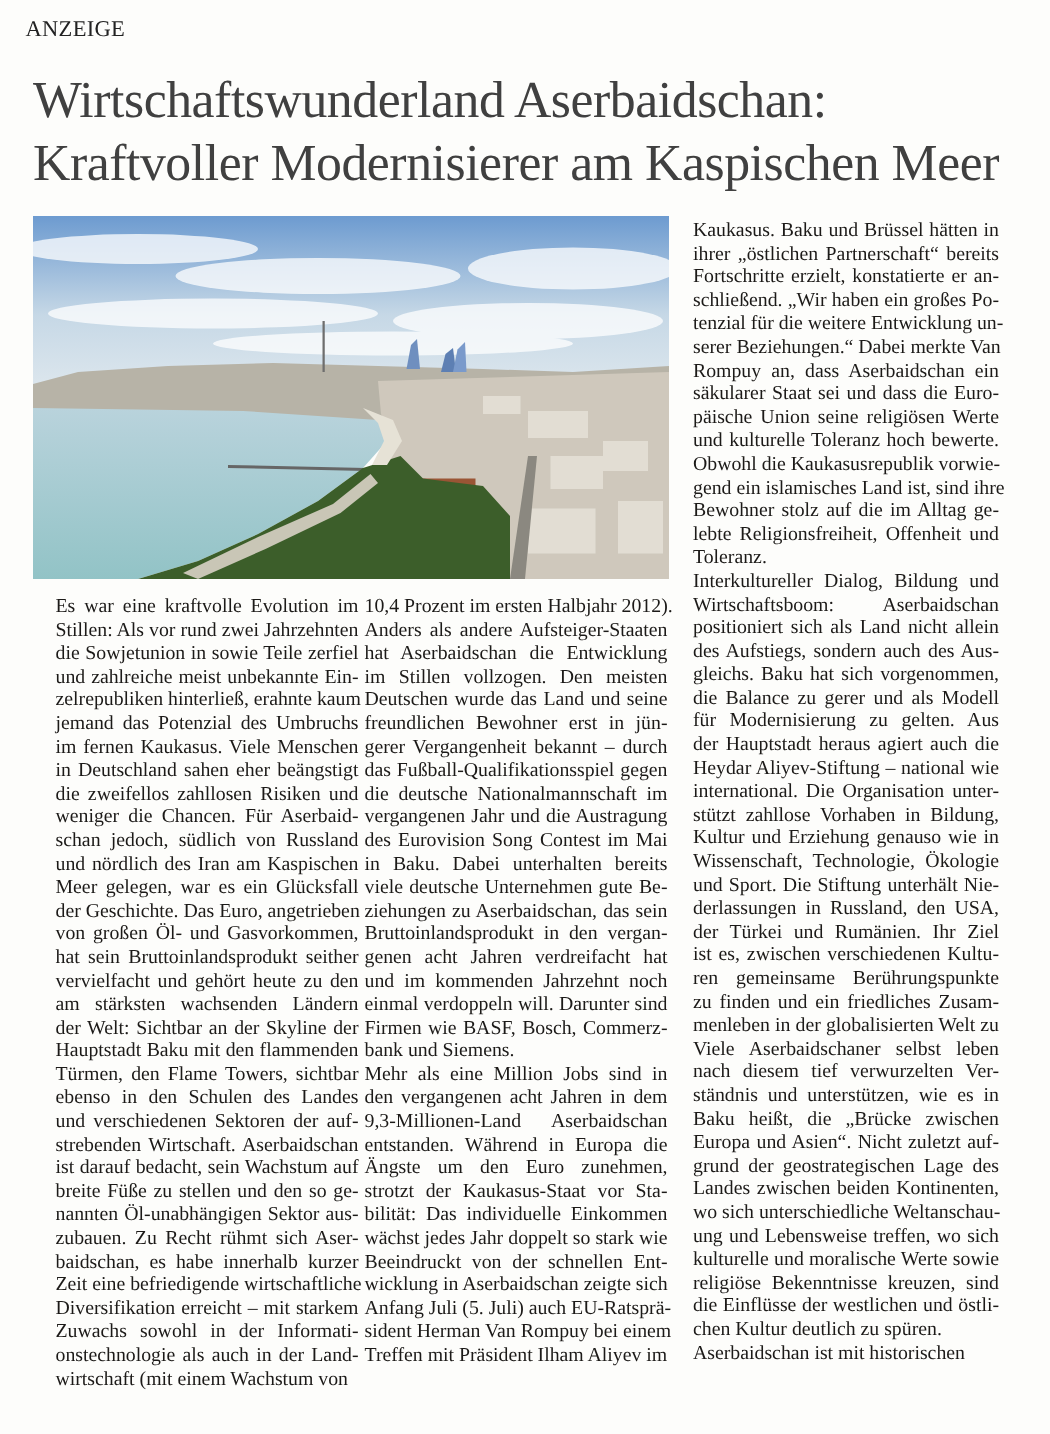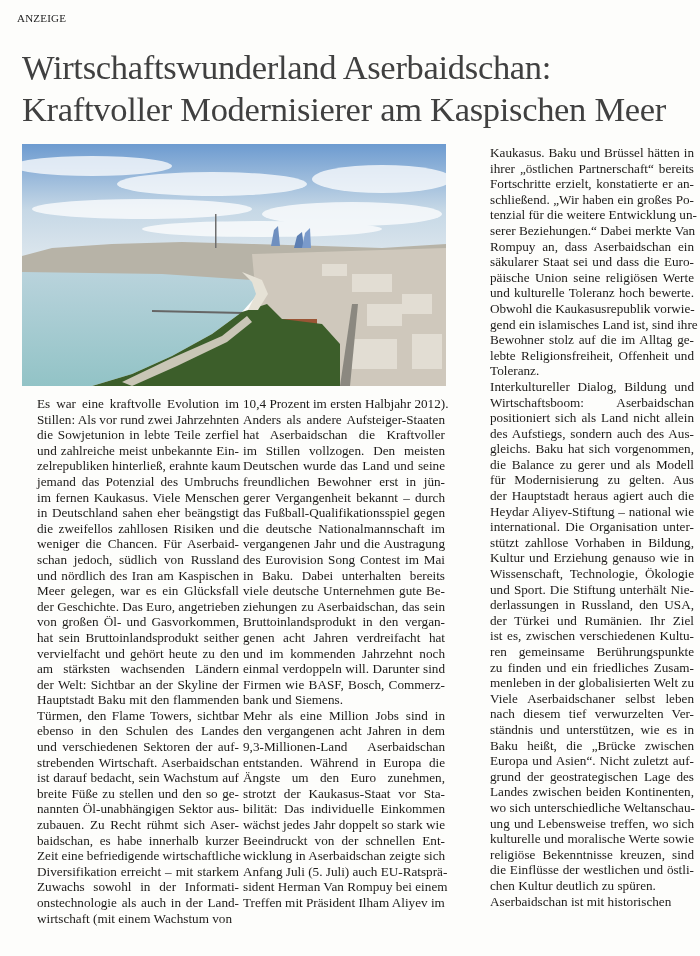--- a/index.html
+++ b/index.html
@@ -4,21 +4,21 @@
 <style>
   html, body { margin: 0; padding: 0; }
   body {
     width: 700px; height: 956px; overflow: hidden;
     background: #fdfdfb; position: relative;
     font-family: "Liberation Serif", "DejaVu Serif", serif;
     color: #1c1a18;
   }
   .label {
     position: absolute; left: 17px; top: 12px;
-    font-size: 11px; letter-spacing: 0.2px; color: #222;
+    font-size: 15px; letter-spacing: 0.2px; color: #222;
   }
   .headline {
     position: absolute; left: 22px; top: 46px; width: 660px;
     font-size: 34.5px; line-height: 42px; font-weight: normal;
     letter-spacing: -0.3px; color: #404040; margin: 0;
   }
   .headline span { display: block; white-space: nowrap; }
   .photo {
     position: absolute; left: 22px; top: 144px; width: 424px; height: 242px;
     overflow: hidden;
@@ -26,21 +26,21 @@
   .photo svg { display: block; width: 100%; height: 100%; }
   .col {
     position: absolute; font-size: 13.2px; line-height: 15.6px;
     text-align: justify; hyphens: manual;
   }
   .col p { margin: 0; }
   .col .line { display: block; text-align: justify; text-align-last: justify; white-space: nowrap; }
   .col .line.last { text-align-last: left; }
   .col-left { left: 24px; top: 396px; width: 202px; margin-left: 13px; }
   .col-mid { left: 243px; top: 396px; width: 202px; }
-  .col-right { left: 462px; top: 145px; width: 204px; margin-left: 28px; }
+  .col-right { left: 462px; top: 145px; width: 204px; }
 </style>
 </head>
 <body>
 
 <div class="label">ANZEIGE</div>
 
 <h1 class="headline">
   <span>Wirtschaftswunderland Aserbaidschan:</span>
   <span>Kraftvoller Modernisierer am Kaspischen Meer</span>
 </h1>
@@ -88,21 +88,21 @@
     <path d="M70 242 L110 230 L150 212 L190 190 L220 168 L245 160 L260 175 L300 180 L318 200 L318 242 Z" fill="#3c5e2a"></path>
     <path d="M100 238 L150 214 L200 192 L225 172 L230 178 L205 198 L155 222 L110 242 Z" fill="#c9c6b6"></path>
     <path d="M220 128 L240 136 L246 150 L236 166 L226 166 L234 150 L230 138 Z" fill="#e6e2d6"></path>
   </svg>
 </div>
 
 <div class="col col-left" id="col-left">
     <p>
       <span class="line">Es war eine kraftvolle Evolution im</span>
       <span class="line">Stillen: Als vor rund zwei Jahrzehnten</span>
-      <span class="line">die Sowjetunion in lebte Teile zerfiel</span>
+      <span class="line">die Sowjetunion in sowie Teile zerfiel</span>
       <span class="line">und zahlreiche meist unbekannte Ein-</span>
       <span class="line">zelrepubliken hinterließ, erahnte kaum</span>
       <span class="line">jemand das Potenzial des Umbruchs</span>
       <span class="line">im fernen Kaukasus. Viele Menschen</span>
       <span class="line">in Deutschland sahen eher beängstigt</span>
       <span class="line">die zweifellos zahllosen Risiken und</span>
       <span class="line">weniger die Chancen. Für Aserbaid-</span>
       <span class="line">schan jedoch, südlich von Russland</span>
       <span class="line">und nördlich des Iran am Kaspischen</span>
       <span class="line">Meer gelegen, war es ein Glücksfall</span>
@@ -126,21 +126,21 @@
       <span class="line">Diversifikation erreicht – mit starkem</span>
       <span class="line">Zuwachs sowohl in der Informati-</span>
       <span class="line">onstechnologie als auch in der Land-</span>
       <span class="line last">wirtschaft (mit einem Wachstum von</span>
     </p>
   </div>
 <div class="col col-mid" id="col-mid">
     <p>
       <span class="line">10,4 Prozent im ersten Halbjahr 2012).</span>
       <span class="line">Anders als andere Aufsteiger-Staaten</span>
-      <span class="line">hat Aserbaidschan die Kraftvoller</span>
+      <span class="line">hat Aserbaidschan die Entwicklung</span>
       <span class="line">im Stillen vollzogen. Den meisten</span>
       <span class="line">Deutschen wurde das Land und seine</span>
       <span class="line">freundlichen Bewohner erst in jün-</span>
       <span class="line">gerer Vergangenheit bekannt – durch</span>
       <span class="line">das Fußball-Qualifikationsspiel gegen</span>
       <span class="line">die deutsche Nationalmannschaft im</span>
       <span class="line">vergangenen Jahr und die Austragung</span>
       <span class="line">des Eurovision Song Contest im Mai</span>
       <span class="line">in Baku. Dabei unterhalten bereits</span>
       <span class="line">viele deutsche Unternehmen gute Be-</span>

